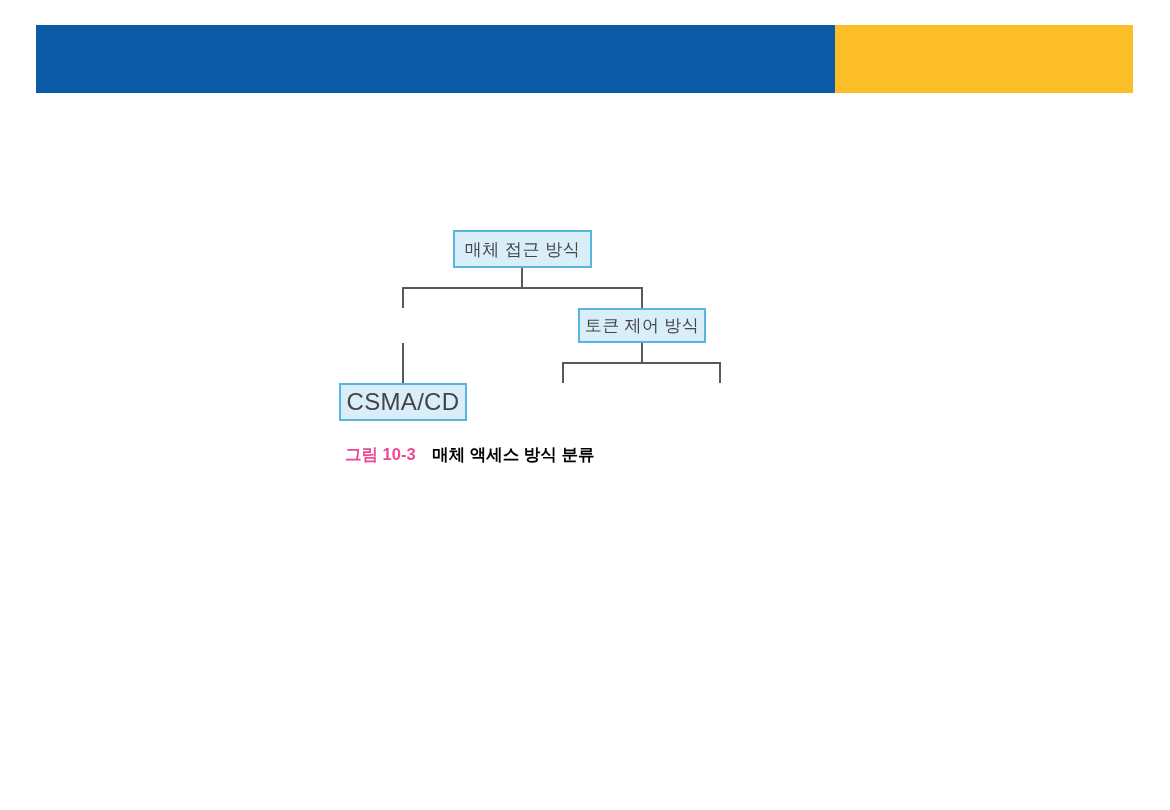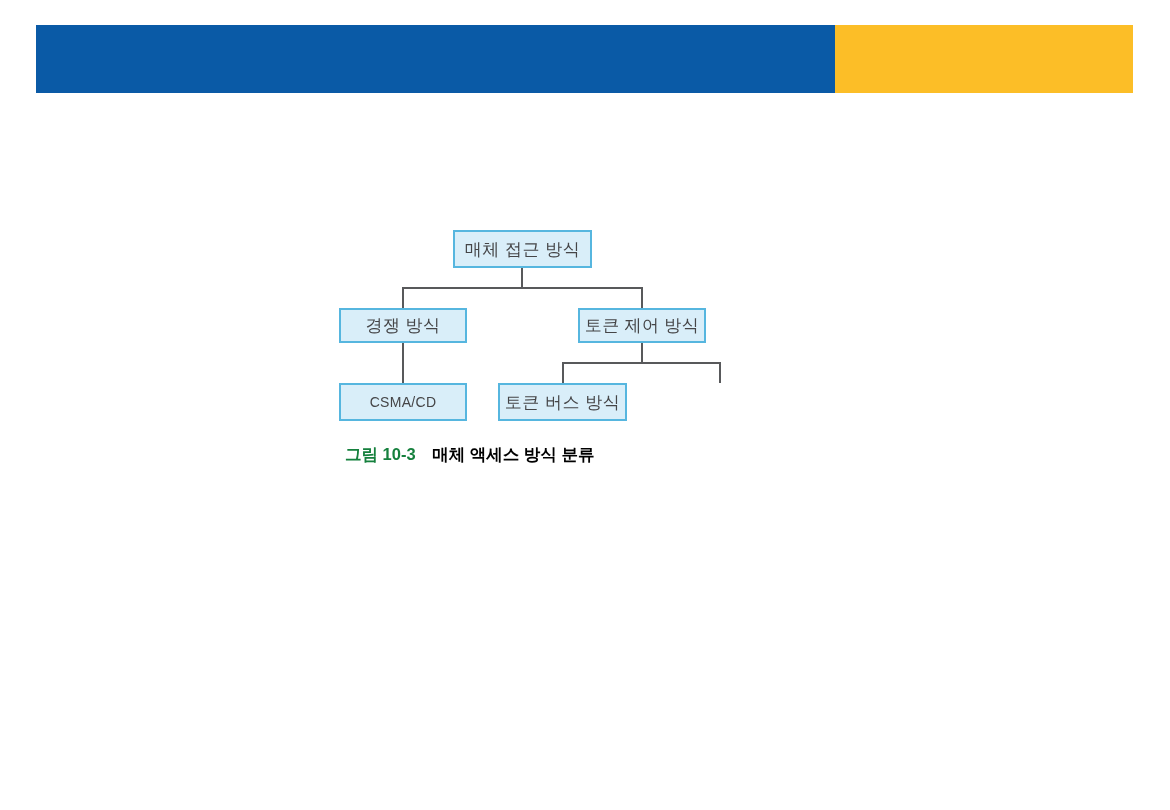--- a/index.html
+++ b/index.html
@@ -42,21 +42,21 @@
     align-items: center;
     justify-content: center;
     font-size: 17px;
     color: #454547;
     letter-spacing: 0.5px;
     white-space: nowrap;
   }
   .node-root        { left: 453px; top: 230px; width: 139px; height: 38px; }
   .node-contention  { left: 339px; top: 308px; width: 128px; height: 35px; }
   .node-token-ctrl  { left: 578px; top: 308px; width: 128px; height: 35px; font-family: Liberation Serif, serif; }
-  .node-csma        { left: 339px; top: 383px; width: 128px; height: 38px; font-size: 14px; letter-spacing: 0.3px; }
+  .node-csma        { left: 339px; top: 383px; width: 128px; height: 38px; font-size: 24px; letter-spacing: 0.3px; }
   .node-token-bus   { left: 498px; top: 383px; width: 129px; height: 38px; }
   .node-token-ring  { left: 658px; top: 383px; width: 128px; height: 38px; }
 
   
   .conn {
     position: absolute;
     background: #58595b;
   }
   .c-root-down   { left: 521px; top: 268px; width: 2px;   height: 20px; }
   .c-h1          { left: 402px; top: 287px; width: 241px; height: 2px;  }
@@ -71,21 +71,21 @@
   
   .caption {
     position: absolute;
     left: 345px;
     top: 444px;
     font-size: 16.5px;
     font-weight: bold;
     white-space: nowrap;
   }
   .caption .fig-label {
-    color: #15803d;
+    color: #ec4899;
   }
   .caption .fig-title {
     color: #000000;
     margin-left: 12px;
   }
 </style>
 </head>
 <body>
 
 <div class="page">
@@ -97,23 +97,21 @@
   <div class="conn c-h1"></div>
   <div class="conn c-h1-left"></div>
   <div class="conn c-h1-right"></div>
   <div class="conn c-cont-down"></div>
   <div class="conn c-tok-down"></div>
   <div class="conn c-h2"></div>
   <div class="conn c-h2-left"></div>
   <div class="conn c-h2-right"></div>
 
   <div class="node node-root">매체 접근 방식</div>
-  <div class="node node-contention">경쟁 방식</div>
   <div class="node node-token-ctrl">토큰 제어 방식</div>
   <div class="node node-csma">CSMA/CD</div>
-  <div class="node node-token-bus">토큰 버스 방식</div>
 
   <div class="caption">
     <span class="fig-label">그림 10-3</span>
     <span class="fig-title">매체 액세스 방식 분류</span>
   </div>
 
 </div>
 
 </body></html>

